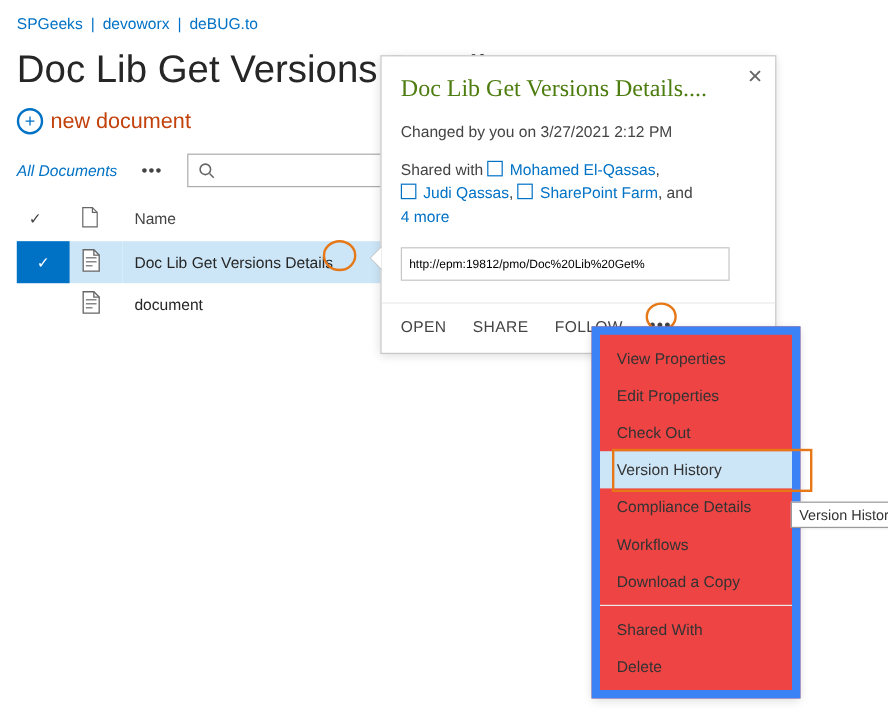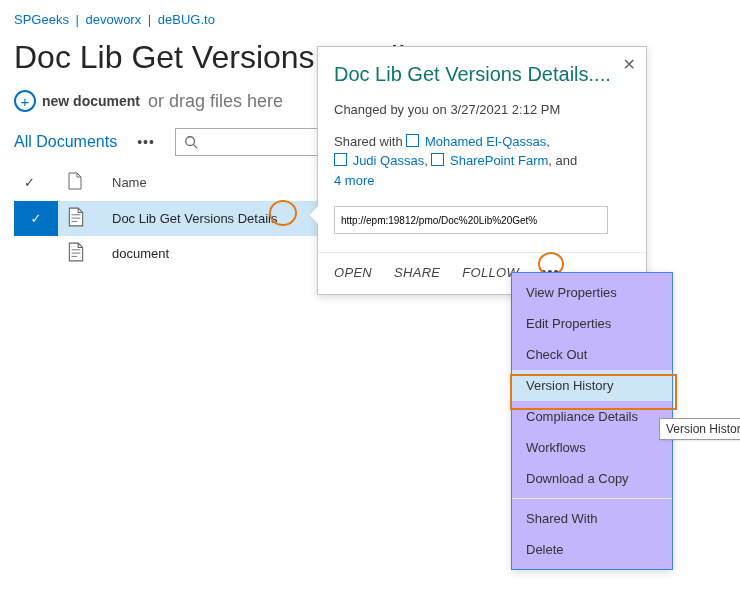--- a/index.html
+++ b/index.html
@@ -27,25 +27,25 @@
     color: #262626;
     letter-spacing: 0px;
   }
 
   .newdoc-row { display: flex; align-items: center; gap: 6px; margin-bottom: 16px; }
   .plus-circle {
     width: 18px; height: 18px; border: 2px solid #0072c6; border-radius: 50%;
     display: inline-flex; align-items: center; justify-content: center;
     color: #0072c6; font-size: 15px; line-height: 1;
   }
-  .newdoc-link { font-size: 14px; color: #404040; font-weight: bold; }
+  .newdoc-link { font-size: 18px; color: #c2410c; }
   .drag-hint { font-size: 18px; color: #777; margin-left: 2px; }
 
   .views-row { display: flex; align-items: center; gap: 16px; margin-bottom: 10px; }
-  .view-link { color: #0072c6; font-size: 16px; }
+  .view-link { color: #0072c6; font-size: 13px; font-style: italic; }
   .ellipsis-small { letter-spacing: 1px; color: #444; font-size: 14px; padding: 0 4px; cursor: pointer; line-height:1; }
   .find-box {
     border: 1px solid #ababab; height: 26px; width: 226px;
     padding: 0 8px; font-size: 13px; color: #666;
     display: flex; align-items: center; justify-content: space-between;
   }
   .find-box input { border: none; outline: none; font-size: 13px; width: 180px; color: #333; font-family: inherit; }
   .find-box svg { width: 14px; height: 14px; fill: none; stroke: #666; stroke-width: 1.5; }
 
   table.doclist { border-collapse: collapse; width: 500px; }
@@ -93,49 +93,49 @@
     content:"";
     position: absolute; left: 1px; top: -9px;
     border-top: 9px solid transparent;
     border-bottom: 9px solid transparent;
     border-right: 9px solid #fff;
   }
   .callout-close {
     position: absolute; right: 10px; top: 10px;
     font-size: 16px; color: #666; cursor: pointer; line-height:1;
   }
-  .callout-title { font-size: 20px; font-weight: 300; color: #0f766e; margin: 0 0 14px 0; padding-right: 16px; white-space: nowrap; overflow: hidden; text-overflow: ellipsis; }
+  .callout-title { font-size: 20px; font-weight: 300; color: #4d7c0f; margin: 0 0 14px 0; padding-right: 16px; white-space: nowrap; overflow: hidden; text-overflow: ellipsis; font-family: Liberation Serif, serif; }
   .callout-line { font-size: 13px; color: #444; margin-bottom: 12px; line-height: 1.5; }
   .sharecb { display:inline-block; width:11px; height:11px; border:1px solid #0072c6; margin-right:2px; position:relative; top:1px; }
   .callout-url {
     border: 1px solid #c6c6c6; height: 26px; width: 260px;
     padding: 0 6px; font-size: 10px; font-family: inherit;
     margin-top: 4px; margin-bottom: 18px;
     overflow: hidden; white-space: nowrap;
   }
   .callout-actions {
     border-top: 1px solid #eaeaea;
     margin: 0 -16px;
     padding: 12px 16px 14px 16px;
     display: flex; align-items: center; gap: 22px;
     font-size: 13px; color: #444;
   }
-  .callout-actions .act { cursor: pointer; letter-spacing: 0.3px; font-style: italic; }
+  .callout-actions .act { cursor: pointer; letter-spacing: 0.3px; }
   .callout-actions .ell {
     letter-spacing: 1px; font-size: 15px; line-height: 1; cursor: pointer; color:#444;
     position: relative; top: -1px;
   }
 
   
   .ctxmenu {
     position: absolute;
-    top: 272px; left: 511px;
+    top: 272px; left: 493px;
     width: 160px;
-    background: #c4b5fd;
-    border: 1px solid #3b82f6;
+    background: #ef4444;
+    border: 7px solid #3b82f6;
     box-shadow: 0 2px 8px rgba(0,0,0,0.15);
     padding: 4px 0;
   }
   .ctxmenu .mi {
     padding: 8px 14px; font-size: 13px; color: #333; cursor: pointer;
   }
   .ctxmenu .sep { height: 1px; background: #eaeaea; margin: 4px 0; }
   .ctxmenu .mi.highlight { background: #cde6f7; }
   .orange-box {
     position: absolute;
@@ -163,21 +163,20 @@
     <a href="#">devoworx</a>
     <span class="sep">|</span>
     <a href="#">deBUG.to</a>
   </div>
 
   <h1 class="page-title">Doc Lib Get Versions Details</h1>
 
   <div class="newdoc-row">
     <span class="plus-circle">+</span>
     <a href="#" class="newdoc-link">new document</a>
-    <span class="drag-hint">or drag files here</span>
   </div>
 
   <div class="views-row">
     <a href="#" class="view-link">All Documents</a>
     <span class="ellipsis-small">•••</span>
     <div class="find-box">
       <svg viewBox="0 0 16 16">
           <circle cx="7" cy="7" r="5"></circle>
           <line x1="11" y1="11" x2="15" y2="15"></line>
         </svg>

